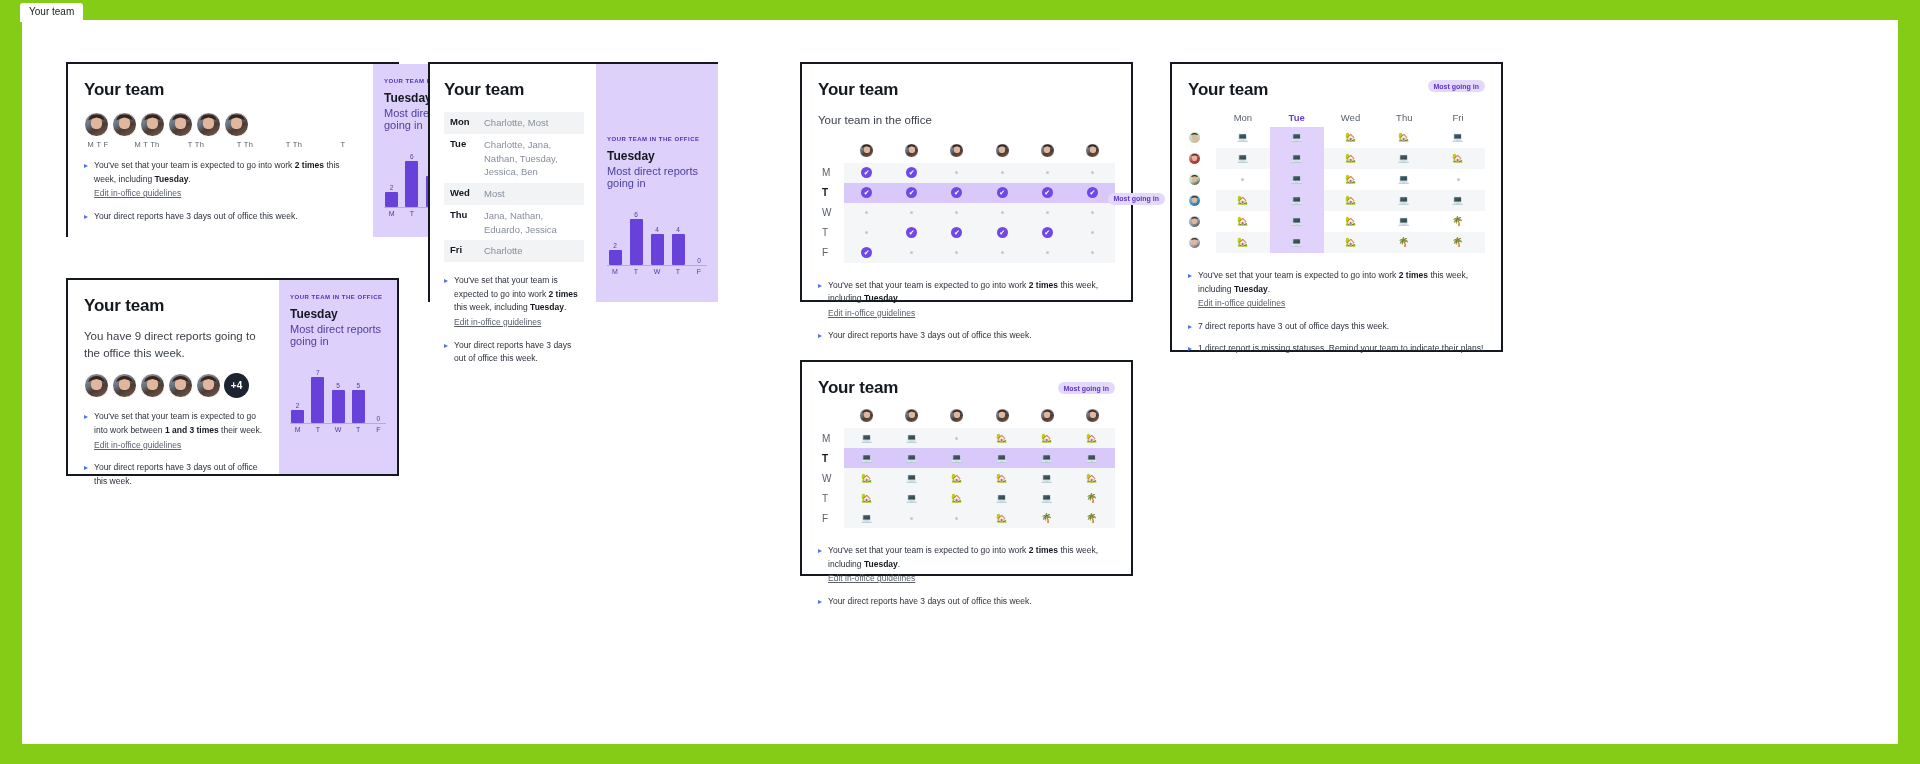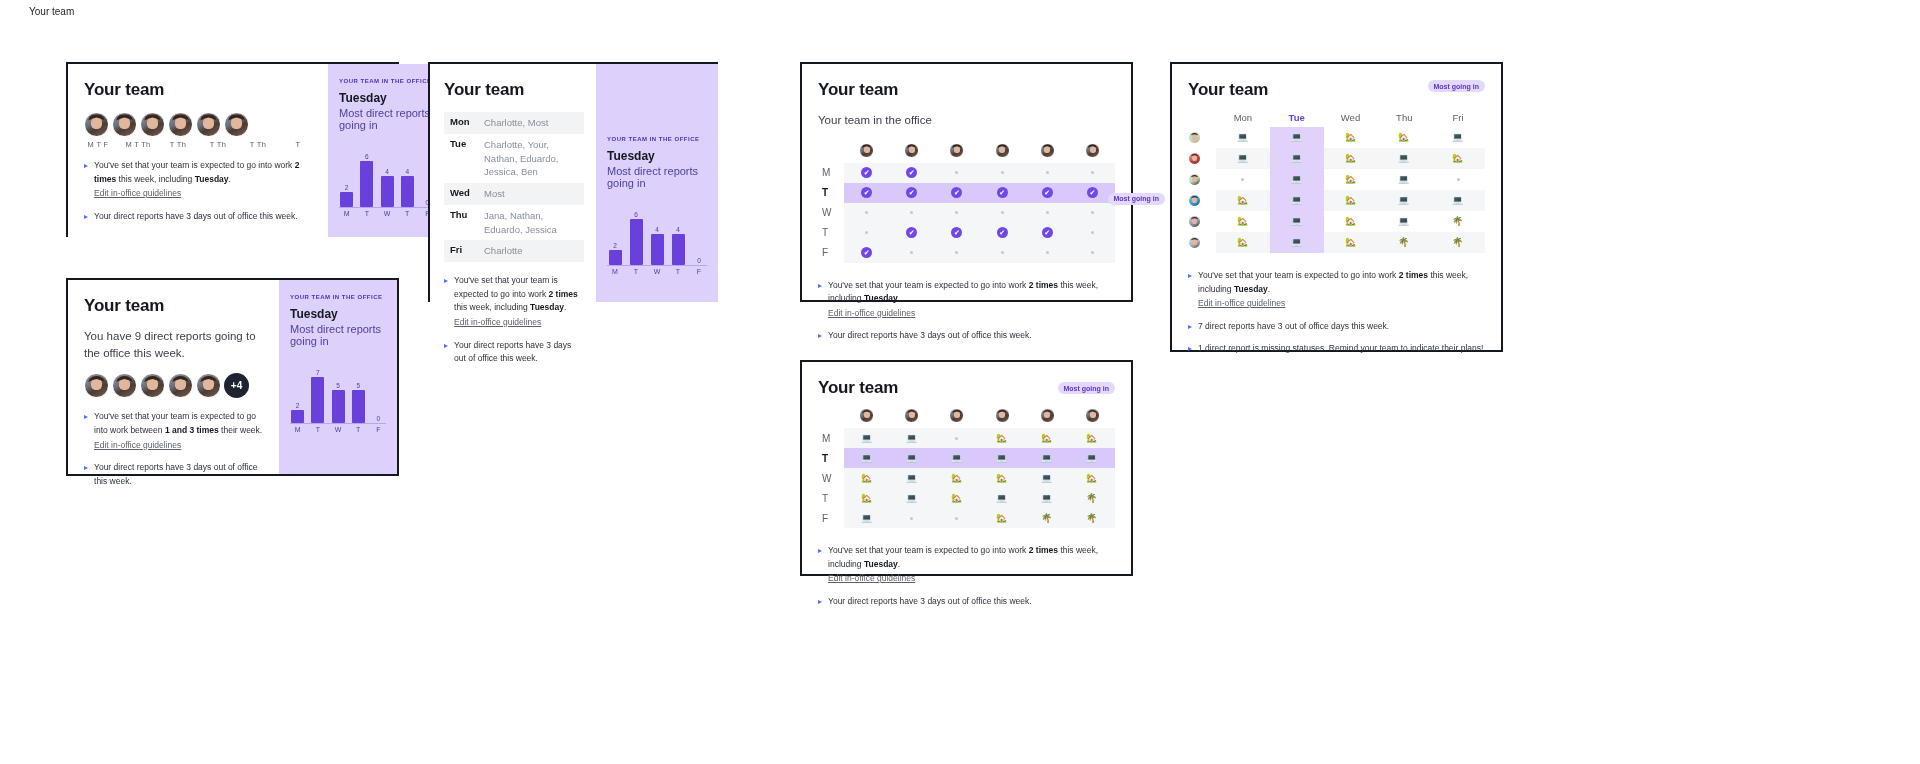--- a/index.html
+++ b/index.html
@@ -2,21 +2,21 @@
 <html><head>
 <meta charset="utf-8">
 <style>
   * { box-sizing: border-box; margin: 0; padding: 0; }
   html, body {
     width: 1920px; height: 764px;
     background: #000;
     font-family: "Liberation Sans", sans-serif;
     overflow: hidden;
   }
-  #stage { position: relative; width: 1920px; height: 764px; background:#ffffff; }
+  #stage { position: relative; width: 1920px; height: 764px; background:#84cc16; }
 
   
   .tabchip {
     position: absolute; left: 20px; top: 3px;
     background: #fff; color: #222;
     font-size: 10px; padding: 4px 9px 5px;
     border-radius: 3px 3px 0 0; line-height: 1;
     white-space: nowrap;
   }
 
@@ -70,21 +70,21 @@
   .avatar.plus::before, .avatar.plus::after { display: none; }
 
   .avatar.c1 { background: linear-gradient(150deg,#cfe9d4 0%,#b7dcc0 50%,#e8a07a 100%); }
   .avatar.c2 { background: linear-gradient(150deg,#f0c7c7 0%,#c4434a 55%,#7a3a2c 100%); }
   .avatar.c3 { background: linear-gradient(150deg,#d8ecd8 0%,#b9dfc2 50%,#4a3228 100%); }
   .avatar.c4 { background: linear-gradient(150deg,#9fd6f2 0%,#3a9fd8 55%,#2b5a74 100%); }
   .avatar.c5 { background: linear-gradient(150deg,#cdd6e6 0%,#8d9bb5 55%,#54402f 100%); }
   .avatar.c6 { background: linear-gradient(150deg,#e2e6ee 0%,#aab4c6 55%,#6b4b39 100%); }
 
   .avatar-row { display: flex; gap: 3px; margin-bottom: 3px; }
-  .avatar-days { display: flex; gap: 12px; margin-bottom: 10px; }
+  .avatar-days { display: flex; gap: 21px; margin-bottom: 10px; }
   .avatar-days span {
     width: 28px; text-align: center; font-size: 7.5px;
     color: #5a616c; letter-spacing: 0.3px;
   }
 
   
   .bullets { margin-top: 6px; }
   .bullet { display: flex; gap: 6px; margin-bottom: 9px; }
   .bullet .tri {
     color: #4c6ef5; font-size: 8px; line-height: 1.7; flex: 0 0 auto;
@@ -300,21 +300,21 @@
     <div class="card" style="left:406px; top:42px; width:290px; height:240px;">
       <div class="card-body" style="padding:16px 12px 14px 14px;">
         <h1 class="title">Your team</h1>
         <div class="daylist">
             <div class="row alt">
               <div class="dlabel">Mon</div>
               <div class="dnames">Charlotte, Most</div>
             </div>
             <div class="row">
               <div class="dlabel">Tue</div>
-              <div class="dnames">Charlotte, Your, Nathan, Eduardo, Jessica, Ben</div>
+              <div class="dnames">Charlotte, Jana, Nathan, Tuesday, Jessica, Ben</div>
             </div>
             <div class="row alt">
               <div class="dlabel">Wed</div>
               <div class="dnames">Most</div>
             </div>
             <div class="row">
               <div class="dlabel">Thu</div>
               <div class="dnames">Jana, Nathan, Eduardo, Jessica</div>
             </div>
             <div class="row alt">

